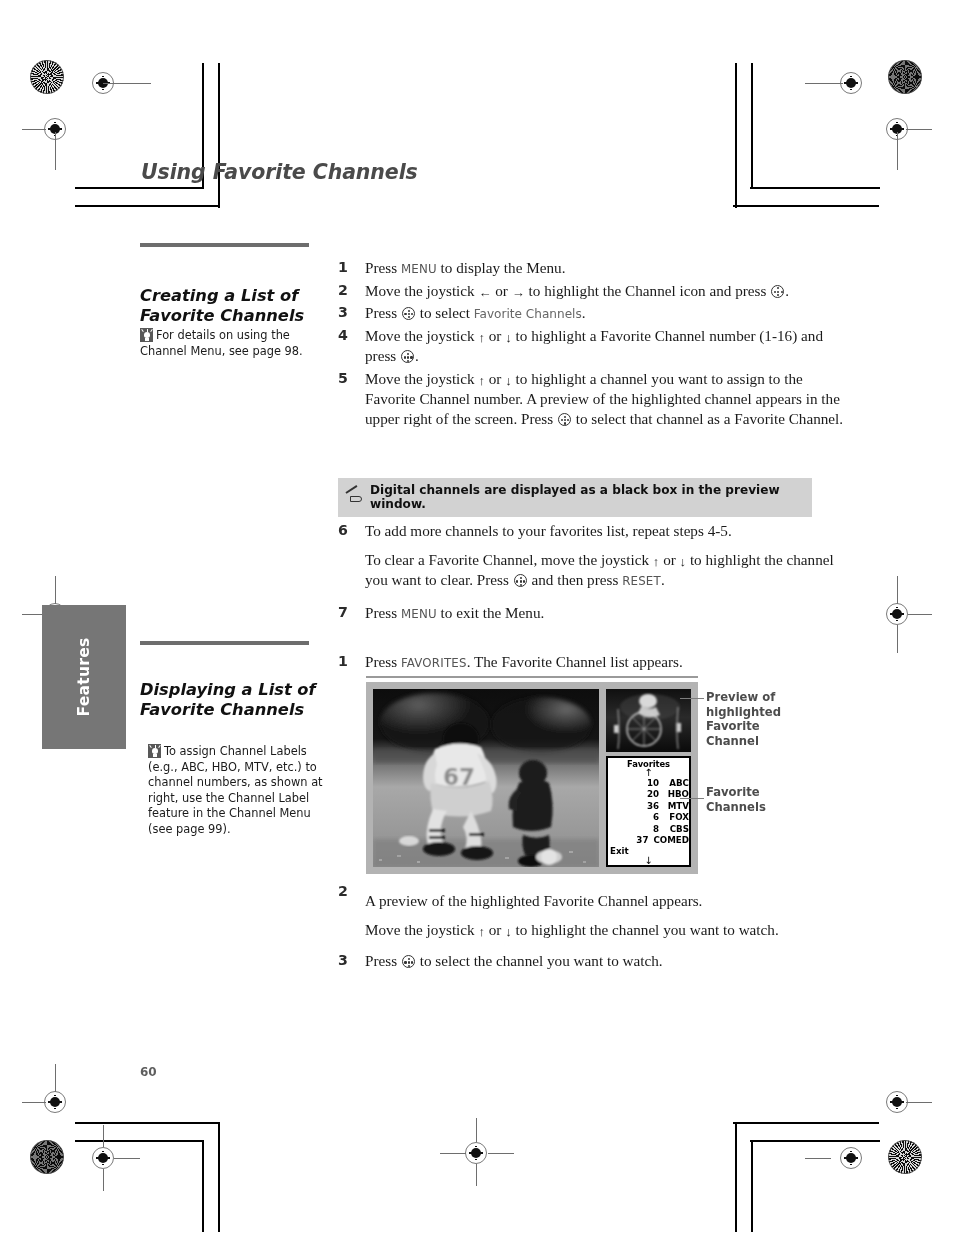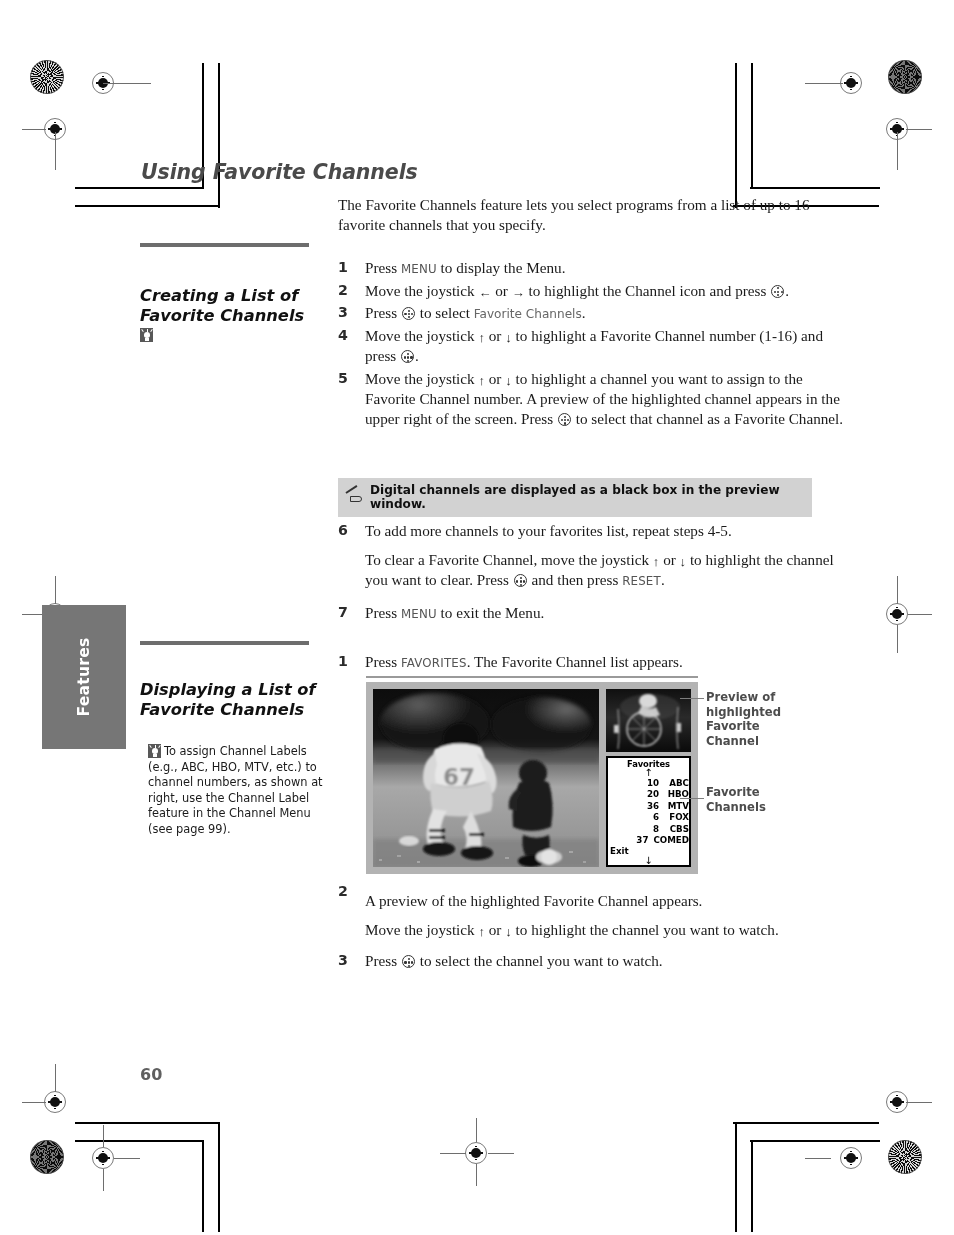--- a/index.html
+++ b/index.html
@@ -275,21 +275,21 @@
     font-size: 15.6px;
     color: #ffffff;
     letter-spacing: 0.2px;
   }
 
   .folio {
     position: absolute;
     left: 140px; top: 1065px;
     font-family: "DejaVu Sans", sans-serif;
     font-weight: bold;
-    font-size: 16px;
+    font-size: 12px;
     color: #5f5f5f;
   }
 
   
   .tvfig {
     position: absolute;
     left: 366px; top: 682px;
     width: 332px; height: 192px;
     background: #b3b3b3;
     box-sizing: border-box;
@@ -485,32 +485,31 @@
   <div class="reg-arm h" style="left:440px; top:1152.5px; width:26px;"></div>
   <div class="reg-arm h" style="left:488px; top:1152.5px; width:26px;"></div>
   <div class="reg-arm v" style="left:475.5px; top:1118px; height:24px;"></div>
   <div class="reg-arm v" style="left:475.5px; top:1164px; height:22px;"></div>
 </div>
 
 <div id="page">
 
   <h1 class="doc-title">Using Favorite Channels</h1>
 
-  <p class="intro">The Favorite Channels feature lets you select programs from a list of up to 16 favorite channels that you specify.</p>
 
   <div class="sec-rule" style="top:243px;"></div>
   <h2 class="sec-head" style="top:258px;">Creating a List of Favorite Channels</h2>
 
   <div class="tip" style="top:328px;">
     <span class="tip-icon">
       <span class="ray" style="left:2px; top:1px; transform:rotate(-35deg);"></span>
       <span class="ray" style="left:6.5px; top:0.5px;"></span>
       <span class="ray" style="left:11px; top:1px; transform:rotate(35deg);"></span>
       <span class="bulb"></span><span class="base"></span>
-    </span>
+    </span><span>For details on using the Channel Menu, see page 98.</span>
   </div>
 
   <div class="steps" style="top:258px;">
 
     <div class="step">
       <div class="num">1</div>
       <div class="body">
           <p><span>Press </span><span class="key">MENU</span><span> to display the Menu.</span></p>
         </div>
     </div>

